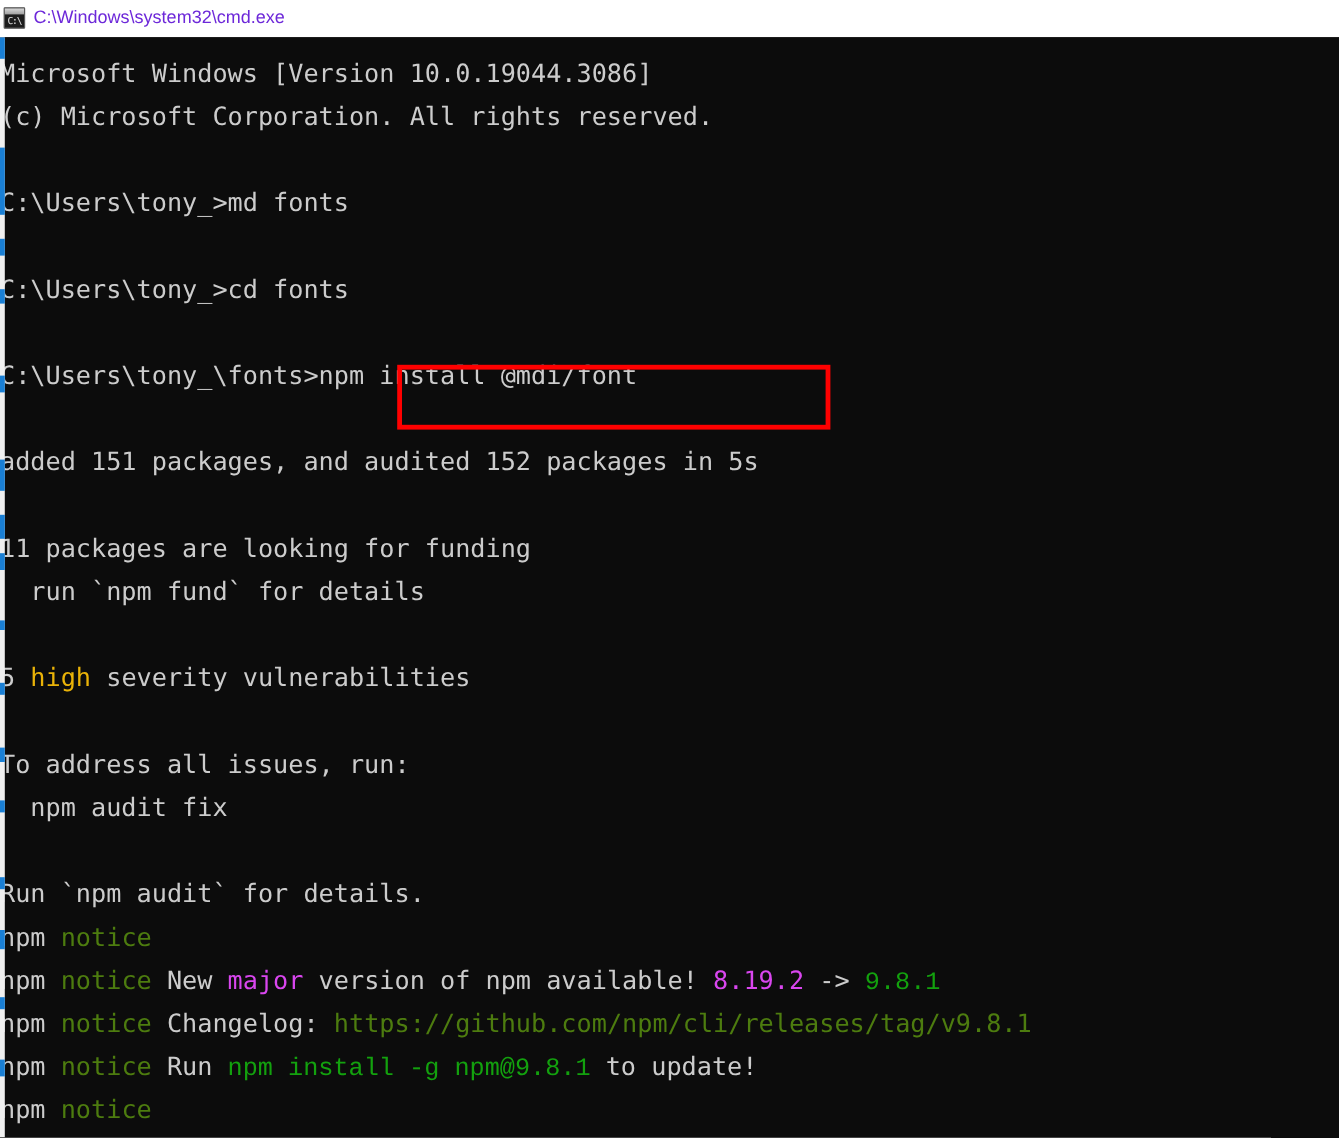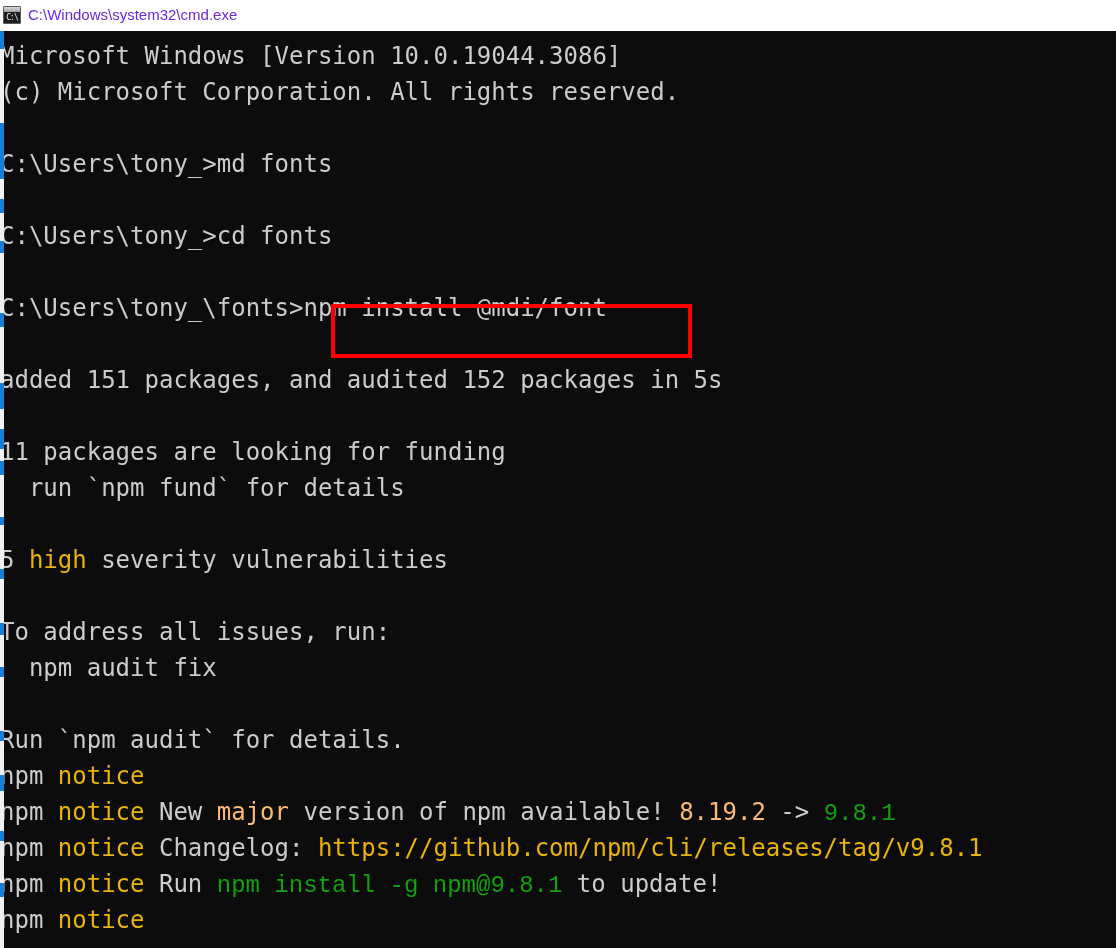--- a/index.html
+++ b/index.html
@@ -100,41 +100,41 @@
     width: 4px;
     background: #1a7fd4;
   }
 
   
   #text-layer {
     position: absolute;
     left: 0;
     top: 0;
     width: 948px;
-    padding-top: 7px;
+    padding-top: 12px;
     box-sizing: border-box;
     font-family: "DejaVu Sans Mono", monospace;
-    font-size: 24px;
+    font-size: 21px;
     line-height: 36px;
     color: #cccccc;
     white-space: pre;
     letter-spacing: 0px;
   }
   .line {
     height: 36px;
     white-space: pre;
   }
   .line.blank { color: transparent; }
 
   
   .c-default { color: #cccccc; }
   .c-red     { color: #eab308; }
-  .c-darkred { color: #fdba74; }
+  .c-darkred { color: #d946ef; }
   .c-green   { color: #13a10e; font-family: Liberation Mono, monospace; }
-  .c-blue    { color: #eab308; }
+  .c-blue    { color: #4d7c0f; }
 
   
   #annotation-box {
     position: absolute;
     left: 331px;
     top: 273px;
     width: 361px;
     height: 54px;
     border: 4px solid #ff0000;
     box-sizing: border-box;

